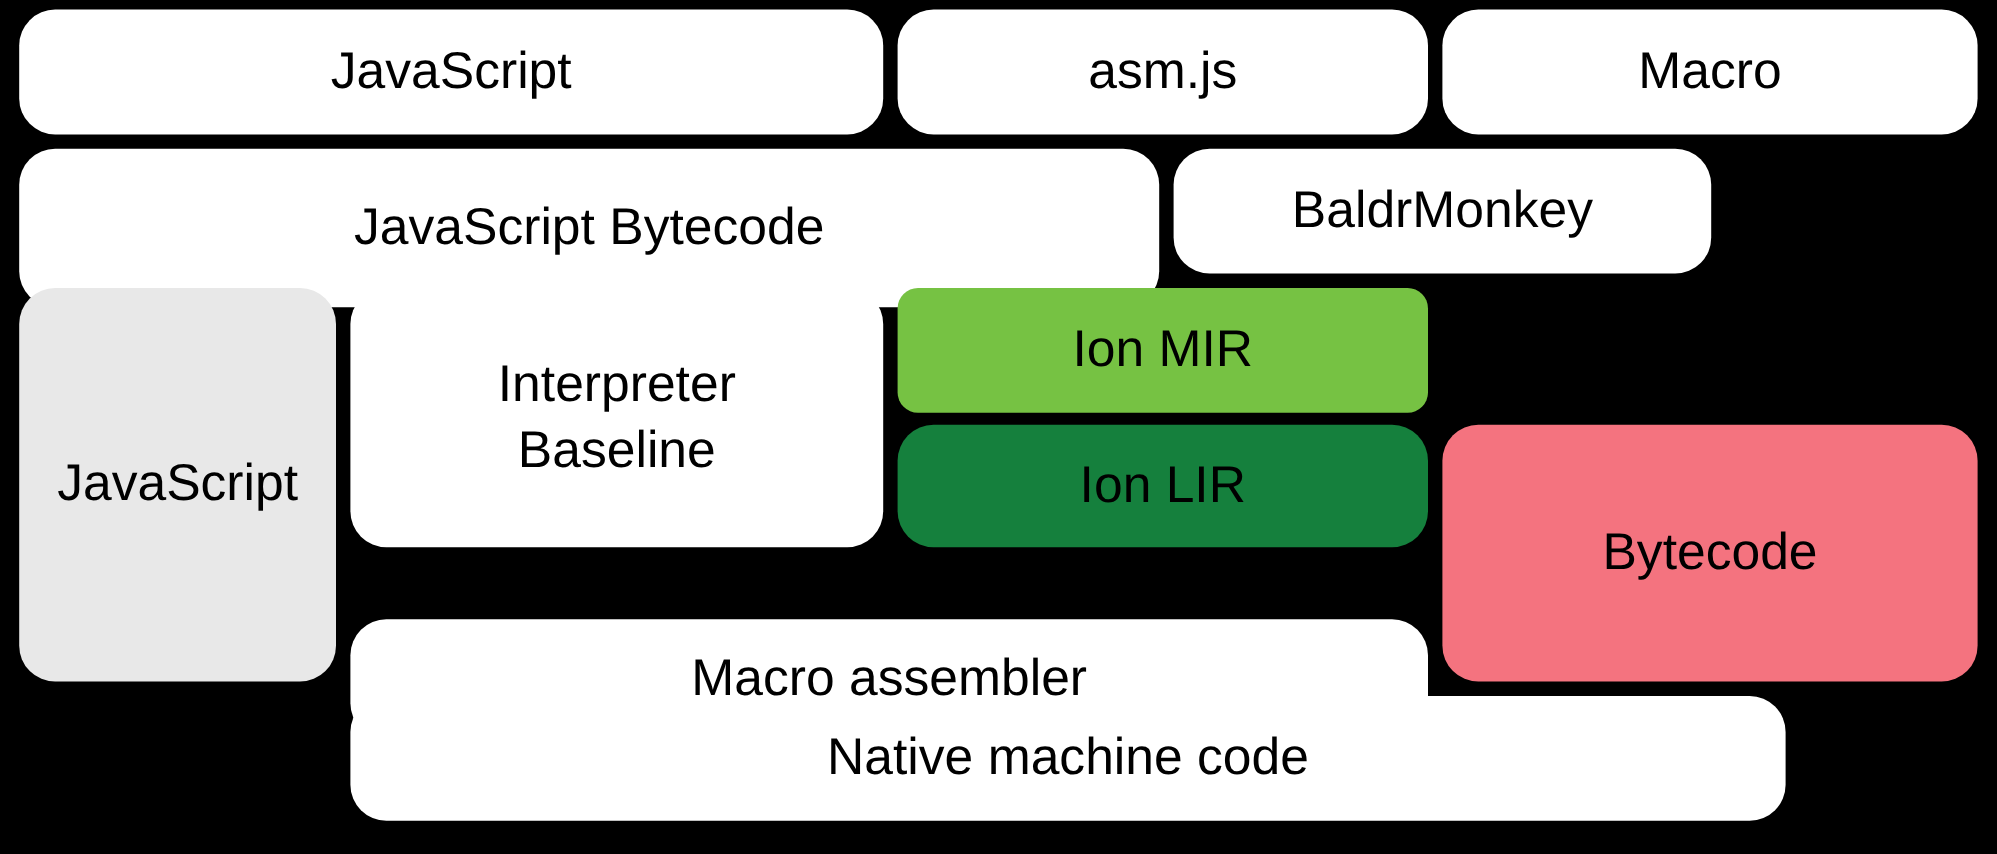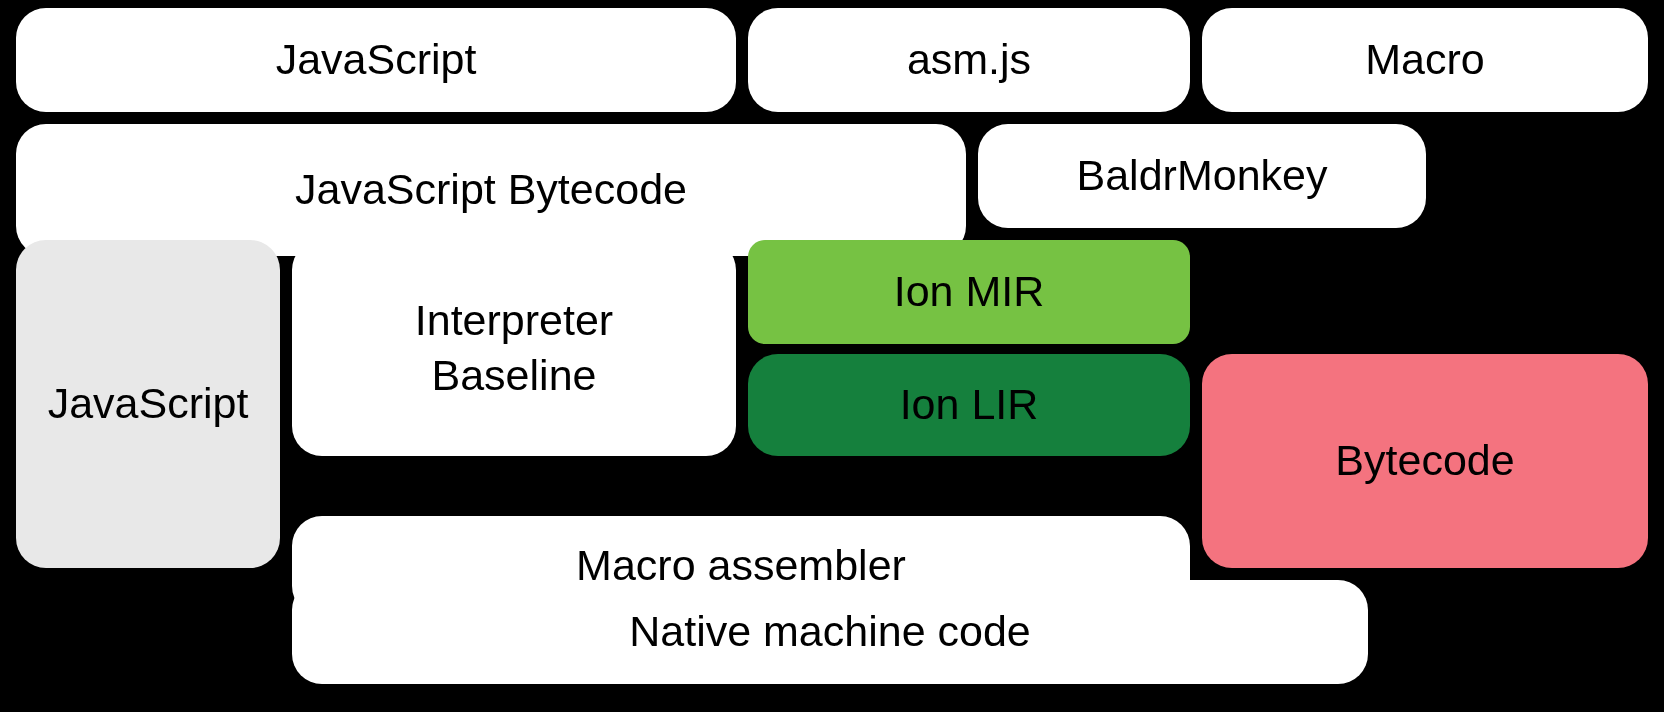--- a/index.html
+++ b/index.html
@@ -39,21 +39,21 @@
   .b-baldrmonkey  { left: 978px;  top: 124px; width: 448px;  height: 104px; }
   
   .b-interpreter  { left: 16px;   top: 240px; width: 264px;  height: 328px; background: #e8e8e8; }
   .b-baseline     { left: 292px;  top: 240px; width: 444px;  height: 216px; }
   .b-ionmir       { left: 748px;  top: 240px; width: 442px;  height: 104px; background: #76c243; border-radius: 17px; }
   .b-ionlir       { left: 748px;  top: 354px; width: 442px;  height: 102px; background: #15803d; }
   .b-cranelift    { left: 1202px; top: 354px; width: 446px;  height: 214px; background: #f4737f; }
   
   .b-macro        { left: 292px;  top: 468px; width: 898px;  height: 100px; margin-top: 48px; }
   
-  .b-native       { left: 292px;  top: 580px; width: 1076px; height: 104px; }
+  .b-native       { left: 292px;  top: 580px; width: 1196px; height: 104px; }
 
   
   .b-baseline .label { max-width: 300px; }
 </style>
 </head>
 <body>
 
 <div class="stage">
 
   <div class="box b-javascript">

